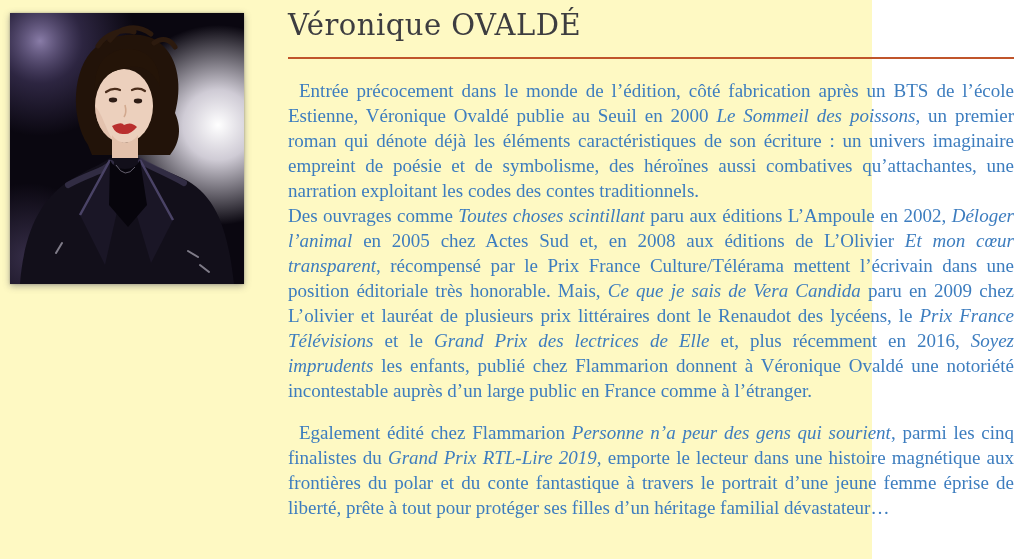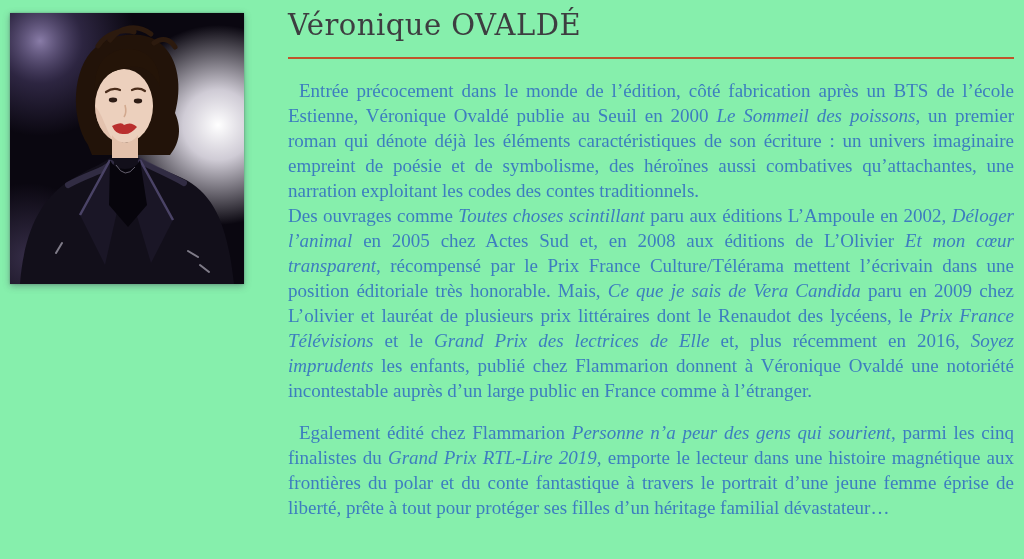--- a/index.html
+++ b/index.html
@@ -2,21 +2,21 @@
 <html><head>
 <meta charset="utf-8">
 <style>
   * { margin: 0; padding: 0; box-sizing: border-box; }
   html, body {
     width: 1024px; height: 559px;
     background: #ffffff;
     overflow: hidden;
     font-family: "Liberation Serif", serif;
   }
-  .page { position: relative; width: 1024px; height: 559px; background: #86efac; }
+  .page { position: relative; width: 872px; height: 559px; background: #fef9c3; }
 
   
   .photo {
     position: absolute;
     left: 10px; top: 13px;
     width: 234px; height: 271px;
     box-shadow: 0 2px 7px rgba(70,70,90,.45), 0 0 2px rgba(0,0,0,.25);
     background: #0a0710;
   }
   .photo svg { display: block; width: 100%; height: 100%; }

